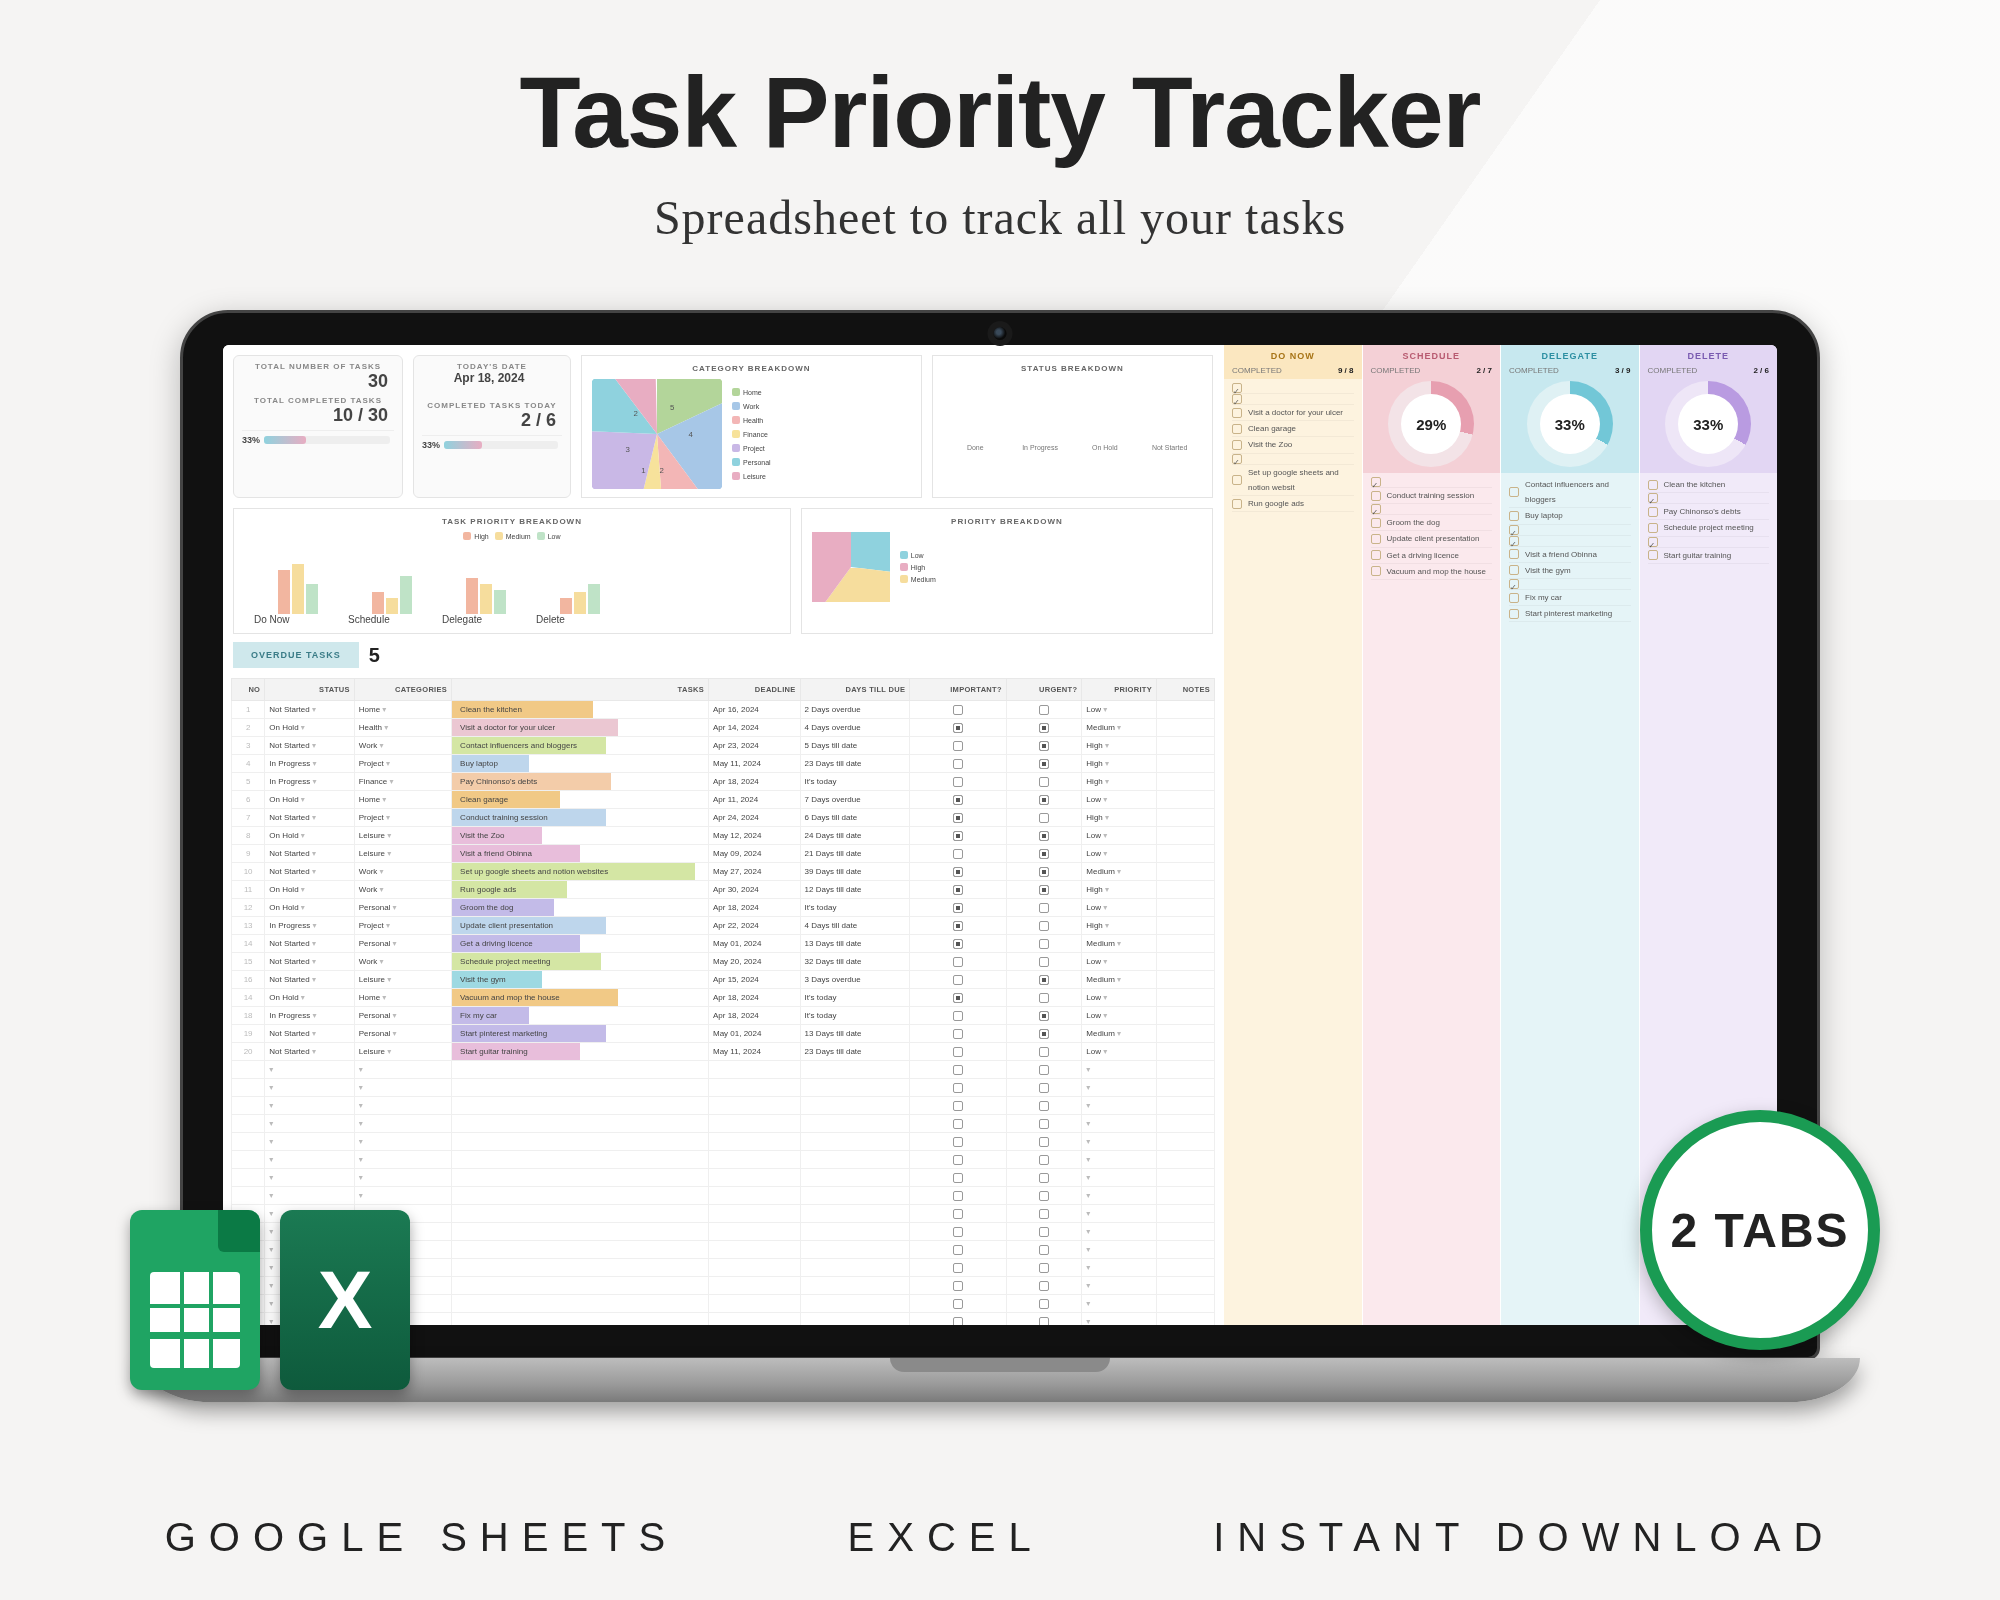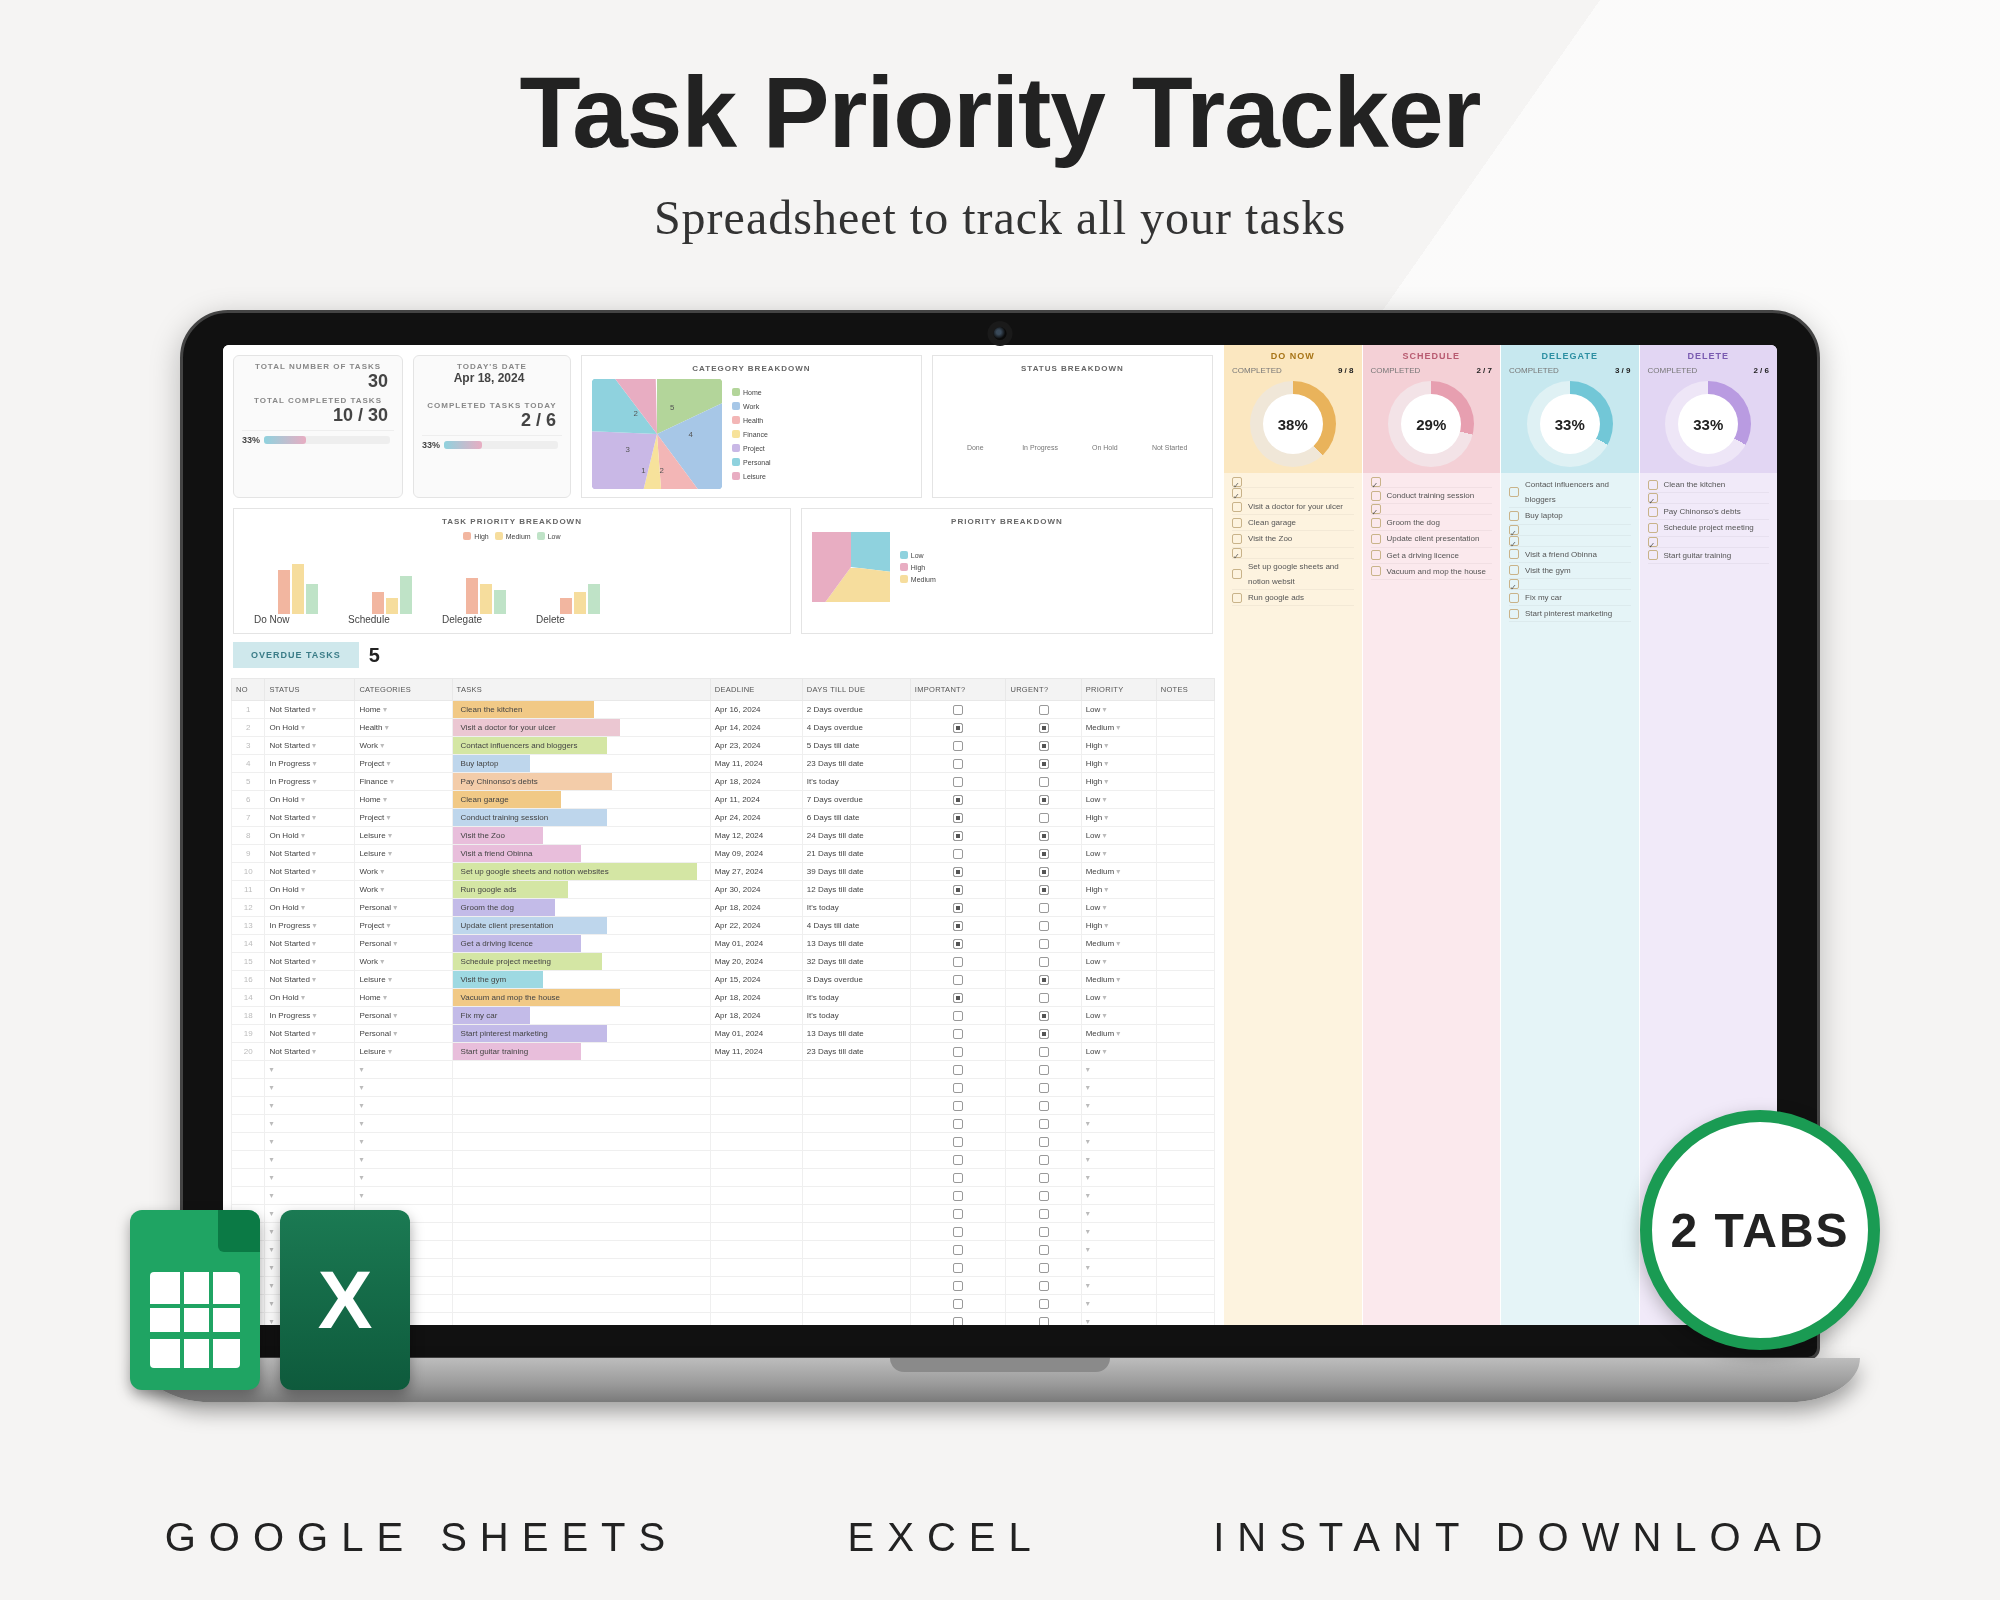--- a/index.html
+++ b/index.html
@@ -119,21 +119,21 @@
   .pbreak{display:flex; align-items:flex-end; gap:4px; height:70px; padding-left:24px;}
   .pbreak .grp{display:flex; gap:2px; align-items:flex-end;}
   .pbreak .grp i{width:12px; display:block;}
 
   .overdue{display:flex; align-items:center; gap:10px; padding:8px 10px 10px;}
   .overdue .pill{background:#cfe8ec; padding:8px 18px; font-size:9px; font-weight:700; letter-spacing:1px; color:#3a7c87;}
   .overdue .num{font-size:20px; font-weight:700; color:#222;}
 
   
   table.tasks{width:100%; border-collapse:collapse; font-size:8px;}
-  .tasks th{background:#f3f3f3; color:#555; font-weight:400; padding:6px 4px; border:1px solid #e8e8e8; text-align:left; font-size:7.5px; letter-spacing:.3px;}
+  .tasks th{background:#f3f3f3; color:#555; font-weight:700; padding:6px 4px; border:1px solid #e8e8e8; text-align:right; font-size:7.5px; letter-spacing:.3px;}
   .tasks td{border:1px solid #efefef; padding:3.5px 4px; vertical-align:middle;}
   .tasks td.ctr{text-align:center;}
   .tasks .taskcell{ position:relative; }
   .tasks .barfill{position:absolute; left:0; top:0; bottom:0; opacity:.9;}
   .tasks .taskcell span{position:relative; padding-left:4px;}
   .chkbx{display:inline-block; width:10px; height:10px; border:1px solid #999; border-radius:2px; vertical-align:middle;}
   .chkbx.on{background:#555; box-shadow: inset 0 0 0 2px #fff;}
   .carat{color:#bbb; font-size:8px;}
 
   
@@ -804,25 +804,20 @@
       </div>
 
       <div class="matrix" style="flex:1;" id="matrix">
           <div class="matrix-col">
             <div class="mx-bg-1">
               <div class="mx-h mx-h1">DO NOW</div>
               <div class="mx-sub">
                 <span>COMPLETED</span>
                 <b>9 / 8</b>
               </div>
-              <div class="donut-wrap">
-                <div class="donut mx-bg-1d">
-                  <span>38%</span>
-                </div>
-              </div>
             </div>
             <div class="mx-list mx-bodybg1">
               <div class="mx-item">
                 <span class="chk">✓</span>
                 <span></span>
               </div>
               <div class="mx-item">
                 <span class="chk">✓</span>
                 <span></span>
               </div>

